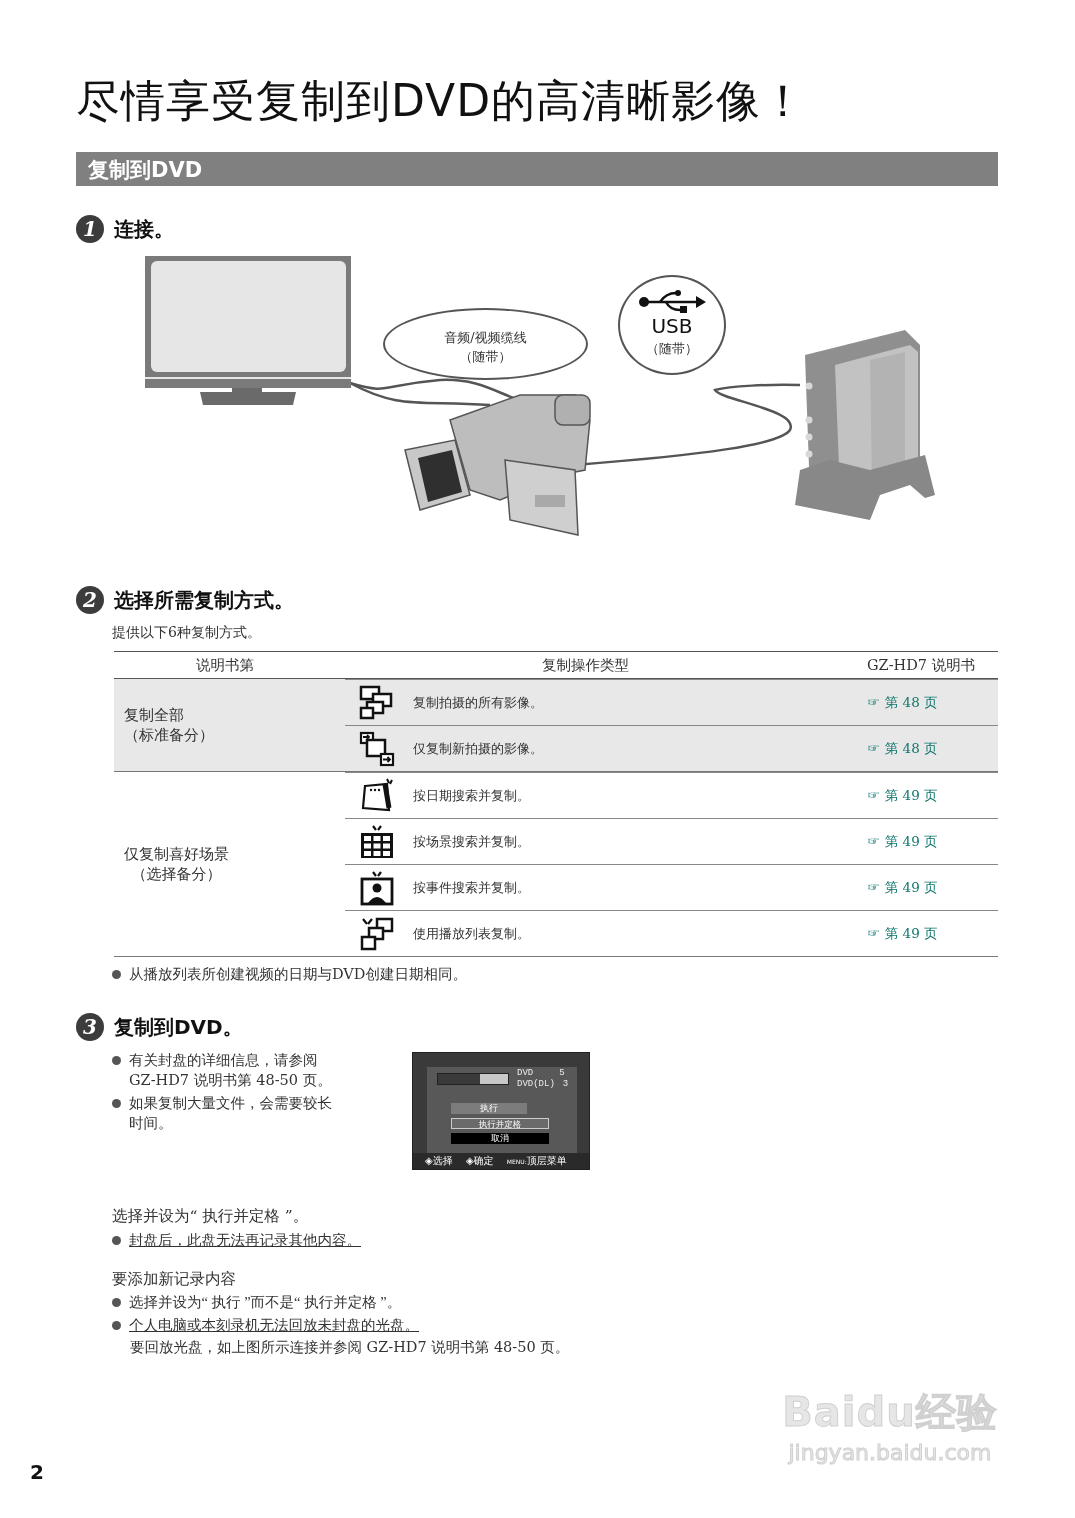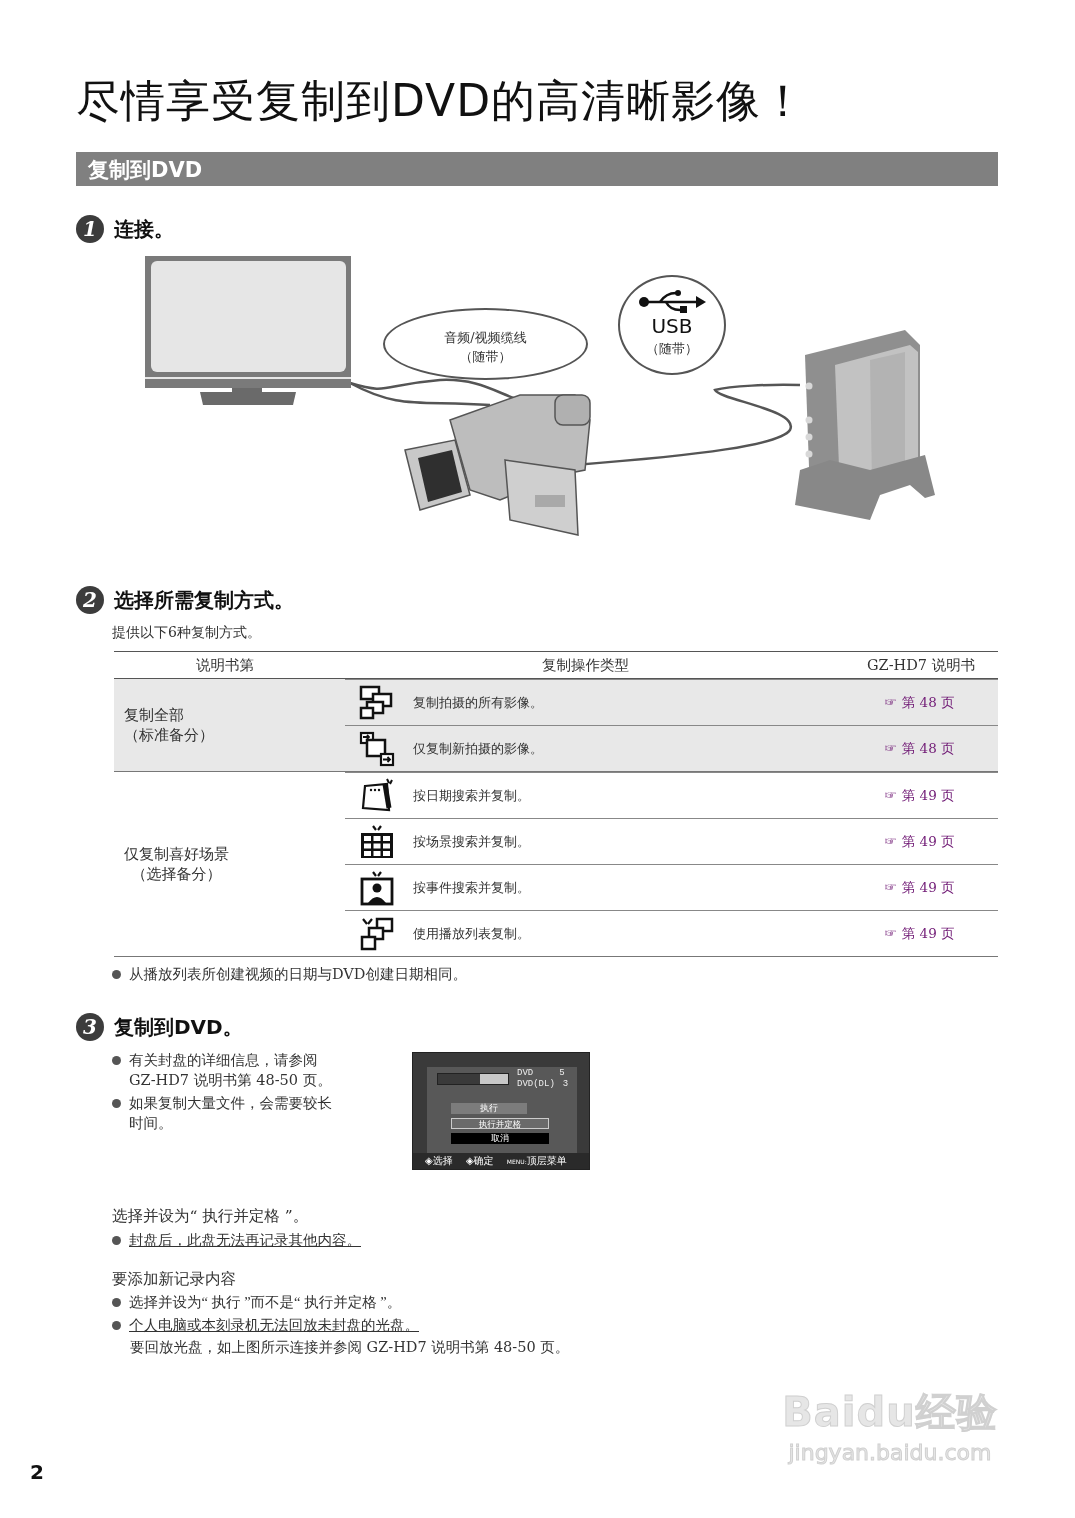--- a/index.html
+++ b/index.html
@@ -20,21 +20,21 @@
   .tbl { left: 114px; top: 651px; width: 884px; }
   .thead { height: 28px; border-top: 1.5px solid #555; border-bottom: 1.5px solid #555; position: relative; font-size: 14.5px; color: #333; }
   .thead span { position: absolute; top: 4px; }
   .group { position: relative; border-bottom: 1.5px solid #777; }
   .group.shaded { background: #e8e8e8; }
   .glabel { position: absolute; left: 10px; font-size: 15px; line-height: 20px; color: #333; }
   .row { position: relative; margin-left: 231px; height: 46px; border-top: 1.2px solid #888; display: flex; align-items: center; }
   .row:first-child { border-top: none; }
   .row .ico { width: 36px; height: 36px; margin-left: 14px; }
   .row .rtext { position: absolute; left: 68px; font-size: 13px; color: #333; white-space: nowrap; }
-  .row .rref { position: absolute; left: 539px; font-size: 13.5px; color: #701a75; white-space: nowrap; }
+  .row .rref { position: absolute; left: 522px; font-size: 13.5px; color: #0f766e; white-space: nowrap; }
 
   .bullet { display: flex; align-items: flex-start; font-size: 14.5px; color: #333; line-height: 20px; }
   .bullet .dot { width: 9px; height: 9px; border-radius: 50%; background: #555; margin: 6px 8px 0 0; flex: none; }
   .ul { text-decoration: underline; }
 
   .bubble { position: absolute; border: 2.5px solid #555; background: #fff; border-radius: 50%; }
   .screen { left: 412px; top: 1052px; width: 178px; height: 118px; background: #3a3a3a; border: 1px solid #222; }
 </style>
 </head>
 <body>

